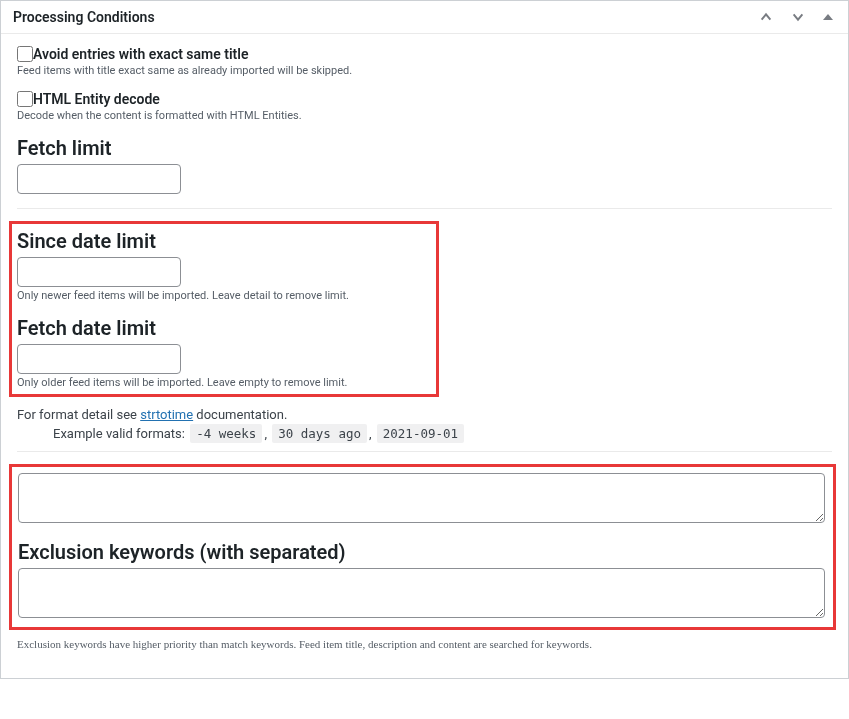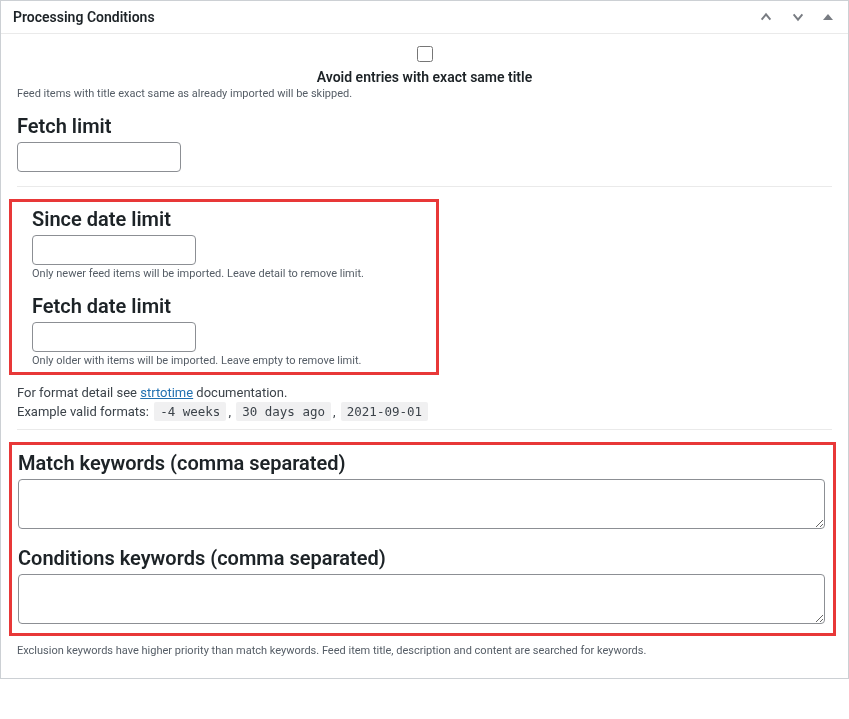--- a/index.html
+++ b/index.html
@@ -42,24 +42,23 @@
       align-items: center;
     }
     .panel-body {
       padding: 12px 16px;
     }
     .field-block {
       margin-bottom: 14px;
     }
     .checkbox-row {
       display: flex;
-      align-items: center;
-      gap: 7px;
+      align-items: flex-start;
+      gap: 0;
       margin-bottom: 2px;
-      flex-direction: column;
     }
     .checkbox-row input[type="checkbox"] {
       width: 16px;
       height: 16px;
       border: 1px solid #8c8f94;
       border-radius: 4px;
       cursor: pointer;
     }
     .checkbox-row label {
       font-weight: 600;
@@ -102,21 +101,21 @@
       font-family: inherit;
     }
     .divider {
       border: none;
       border-top: 1px solid #eaeaea;
       margin: 10px 0 12px 0;
     }
     .highlight-box {
       border: 3px solid #e83838;
       margin-left: -8px;
-      padding: 5px 5px 5px 20px;
+      padding: 5px 5px 5px 5px;
     }
     .highlight-box-internal {
       
     }
     .link {
       color: #2271b1;
       text-decoration: underline;
       cursor: pointer;
       margin-top: 23px;
     }
@@ -127,20 +126,21 @@
       border-radius: 2px;
       font-size: 12.5px;
       color: #3c434a;
       margin: 0 2px;
     }
     .format-line {
       margin-top: 2px;
     }
     .example-line {
       margin-top: 4px;
+      margin-left: 36px;
     }
     .highlight-keywords {
       border: 3px solid #e83838;
       padding: 6px 8px 6px 6px;
       margin-top: 10px;
       margin-left: -8px;
       margin-right: -4px;
     }
   </style>
 </head>
@@ -171,60 +171,66 @@
   <div class="panel-body">
 
     <div class="field-block">
       <div class="checkbox-row">
         <input type="checkbox" style="">
         <label>Avoid entries with exact same title</label>
       </div>
       <div class="description">Feed items with title exact same as already imported will be skipped.</div>
     </div>
 
+    <div class="field-block">
+      <div class="checkbox-row">
+        <input type="checkbox" style="">
+        <label>HTML Entity decode</label>
+      </div>
+      <div class="description">Decode when the content is formatted with HTML Entities.</div>
+    </div>
 
     <div class="field-block">
       <label class="field-label">Fetch limit</label>
       <input type="text" class="text-input" style="">
     </div>
 
     <hr class="divider">
 
     <div class="highlight-box" style="width:430px;">
       <div class="field-block highlight-box-internal">
         <label class="field-label">Since date limit</label>
         <input type="text" class="text-input" style="">
         <div class="description">Only newer feed items will be imported. Leave detail to remove limit.</div>
       </div>
       <div class="highlight-box-internal">
         <label class="field-label">Fetch date limit</label>
         <input type="text" class="text-input" style="">
-        <div class="description">Only older with items will be imported. Leave empty to remove limit.</div>
+        <div class="description">Only older feed items will be imported. Leave empty to remove limit.</div>
       </div>
     </div>
 
     <div class="format-line" style="margin-top:10px;">
       <span>For format detail see </span><a class="link">strtotime</a><span> documentation.</span>
     </div>
     <div class="example-line">
       <span>Example valid formats: </span>
       <span class="code-chip">-4 weeks</span>,
       <span class="code-chip">30 days ago</span>,
       <span class="code-chip">2021-09-01</span>
     </div>
 
     <hr class="divider">
 
     <div class="highlight-keywords">
       <div class="field-block">
-        <label class="field-label">Match keywords (comma separated)</label>
         <textarea class="textarea-field" style=""></textarea>
       </div>
       <div>
-        <label class="field-label">Conditions keywords (comma separated)</label>
+        <label class="field-label">Exclusion keywords (with separated)</label>
         <textarea class="textarea-field" style=""></textarea>
       </div>
     </div>
 
-    <div class="description" style="margin-top:8px;">Exclusion keywords have higher priority than match keywords. Feed item title, description and content are searched for keywords.</div>
+    <div class="description" style="margin-top:8px;font-family:Liberation Serif, serif;">Exclusion keywords have higher priority than match keywords. Feed item title, description and content are searched for keywords.</div>
 
   </div>
 </div>
 
 </body></html>

